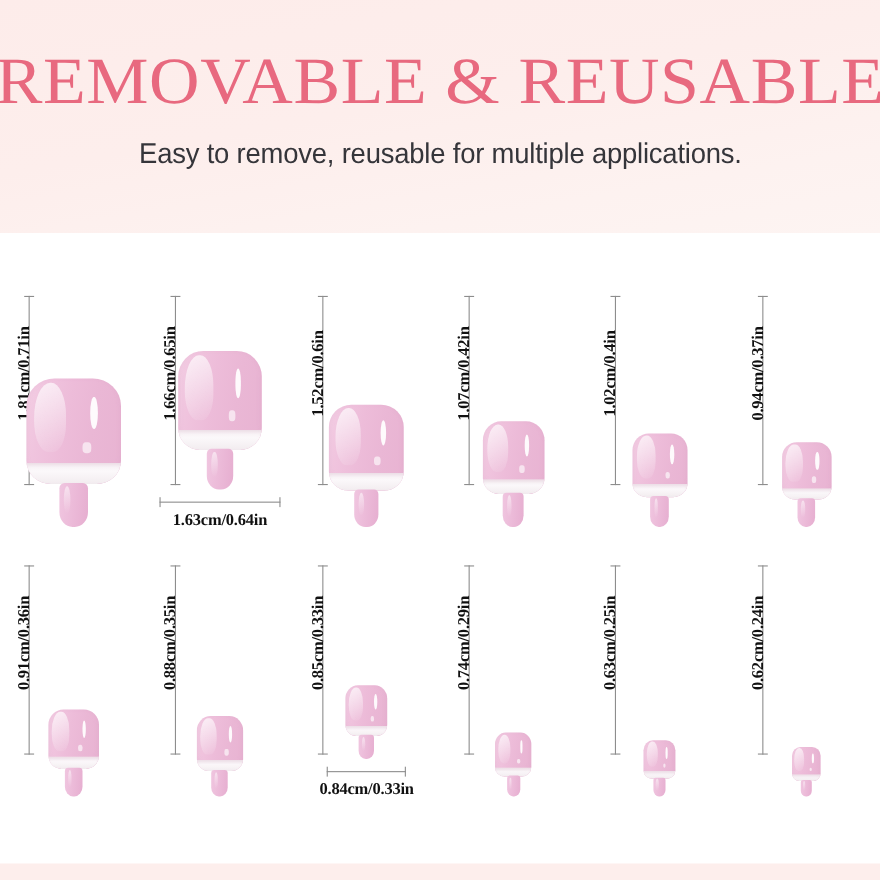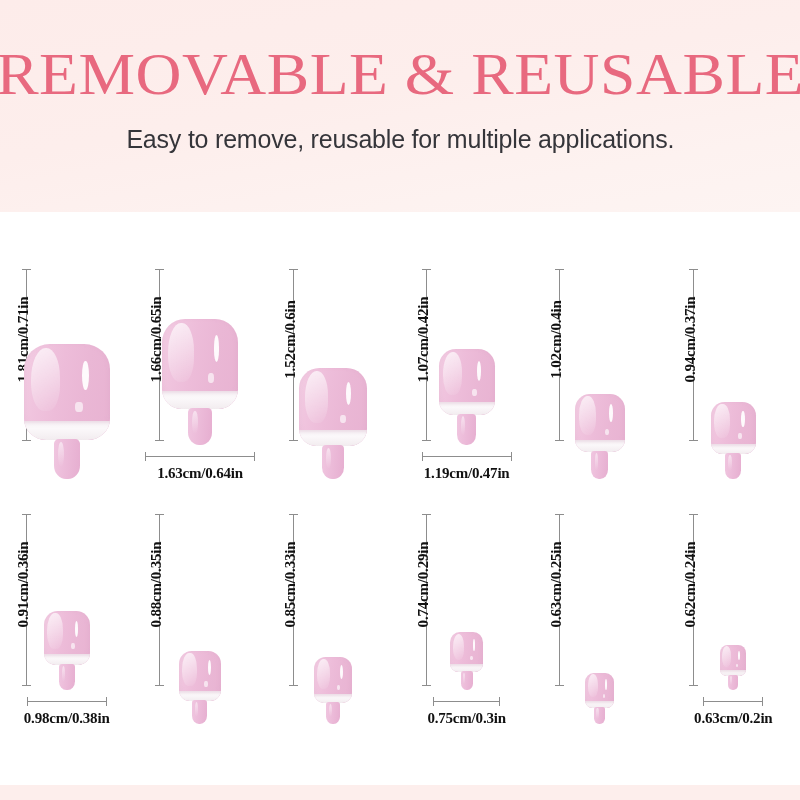--- a/index.html
+++ b/index.html
@@ -249,154 +249,138 @@
         <div class="nail-wrap">
           <div class="nail" style="width: 56px; height: 97px;">
             <div class="nail-body" style="height: 66px;">
               <div class="nail-tip"></div>
               <div class="nail-gloss" style="width: 4.2px; height: 19.8px; left: 38.08px; top: 11.88px;"></div>
               <div class="nail-gloss2" style="width: 4.76px; height: 7.26px; left: 33.6px; top: 39.6px;"></div>
             </div>
             <div class="nail-stem" style="width: 19px; height: 31px; left: 18.5px; top: 65px;"></div>
           </div>
         </div>
+      </div>
+      <div class="size-cell" style="width: 133.333px;">
+        <div class="vdim">
+          <div class="vline"></div>
+          <div class="vcap top"></div>
+          <div class="vcap bot"></div>
+          <div class="vlabel">1.02cm/0.4in</div>
+        </div>
+        <div class="nail-wrap">
+          <div class="nail" style="width: 50px; height: 86px;">
+            <div class="nail-body" style="height: 58px;">
+              <div class="nail-tip"></div>
+              <div class="nail-gloss" style="width: 3.75px; height: 17.4px; left: 34px; top: 10.44px;"></div>
+              <div class="nail-gloss2" style="width: 4.25px; height: 6.38px; left: 30px; top: 34.8px;"></div>
+            </div>
+            <div class="nail-stem" style="width: 17px; height: 28px; left: 16.5px; top: 57px;"></div>
+          </div>
+        </div>
+      </div>
+      <div class="size-cell" style="width: 133.333px;">
+        <div class="vdim">
+          <div class="vline"></div>
+          <div class="vcap top"></div>
+          <div class="vcap bot"></div>
+          <div class="vlabel">0.94cm/0.37in</div>
+        </div>
+        <div class="nail-wrap">
+          <div class="nail" style="width: 45px; height: 78px;">
+            <div class="nail-body" style="height: 52px;">
+              <div class="nail-tip"></div>
+              <div class="nail-gloss" style="width: 3.375px; height: 15.6px; left: 30.6px; top: 9.36px;"></div>
+              <div class="nail-gloss2" style="width: 3.825px; height: 5.72px; left: 27px; top: 31.2px;"></div>
+            </div>
+            <div class="nail-stem" style="width: 16px; height: 26px; left: 14.5px; top: 51px;"></div>
+          </div>
+        </div>
+      </div>
+    </div>
+  <div class="chart-row" id="chart-row-2">
+      <div class="size-cell" style="width: 133.333px;">
+        <div class="vdim">
+          <div class="vline"></div>
+          <div class="vcap top"></div>
+          <div class="vcap bot"></div>
+          <div class="vlabel">0.91cm/0.36in</div>
+        </div>
+        <div class="nail-wrap">
+          <div class="nail" style="width: 46px; height: 80px;">
+            <div class="nail-body" style="height: 54px;">
+              <div class="nail-tip"></div>
+              <div class="nail-gloss" style="width: 3.45px; height: 16.2px; left: 31.28px; top: 9.72px;"></div>
+              <div class="nail-gloss2" style="width: 3.91px; height: 5.94px; left: 27.6px; top: 32.4px;"></div>
+            </div>
+            <div class="nail-stem" style="width: 16px; height: 26px; left: 15px; top: 53px;"></div>
+          </div>
+        </div>
+      </div>
+      <div class="size-cell" style="width: 133.333px;">
+        <div class="vdim">
+          <div class="vline"></div>
+          <div class="vcap top"></div>
+          <div class="vcap bot"></div>
+          <div class="vlabel">0.88cm/0.35in</div>
+        </div>
+        <div class="nail-wrap">
+          <div class="nail" style="width: 42px; height: 74px;">
+            <div class="nail-body" style="height: 50px;">
+              <div class="nail-tip"></div>
+              <div class="nail-gloss" style="width: 3.15px; height: 15px; left: 28.56px; top: 9px;"></div>
+              <div class="nail-gloss2" style="width: 3.57px; height: 5.5px; left: 25.2px; top: 30px;"></div>
+            </div>
+            <div class="nail-stem" style="width: 15px; height: 24px; left: 13.5px; top: 49px;"></div>
+          </div>
+        </div>
+      </div>
+      <div class="size-cell" style="width: 133.333px;">
+        <div class="vdim">
+          <div class="vline"></div>
+          <div class="vcap top"></div>
+          <div class="vcap bot"></div>
+          <div class="vlabel">0.85cm/0.33in</div>
+        </div>
+        <div class="nail-wrap">
+          <div class="nail" style="width: 38px; height: 68px;">
+            <div class="nail-body" style="height: 46px;">
+              <div class="nail-tip"></div>
+              <div class="nail-gloss" style="width: 2.85px; height: 13.8px; left: 25.84px; top: 8.28px;"></div>
+              <div class="nail-gloss2" style="width: 3.23px; height: 5.06px; left: 22.8px; top: 27.6px;"></div>
+            </div>
+            <div class="nail-stem" style="width: 14px; height: 22px; left: 12px; top: 45px;"></div>
+          </div>
+        </div>
         <div class="hdim">
-          <div class="hline-wrap" style="width: 90px;">
+          <div class="hline-wrap" style="width: 72px;">
             <div class="hline"></div>
             <div class="hcap l"></div>
             <div class="hcap r"></div>
           </div>
-          <div class="hlabel">1.19cm/0.47in</div>
-        </div>
-      </div>
-      <div class="size-cell" style="width: 133.333px;">
-        <div class="vdim">
-          <div class="vline"></div>
-          <div class="vcap top"></div>
-          <div class="vcap bot"></div>
-          <div class="vlabel">1.02cm/0.4in</div>
-        </div>
-        <div class="nail-wrap">
-          <div class="nail" style="width: 50px; height: 86px;">
-            <div class="nail-body" style="height: 58px;">
-              <div class="nail-tip"></div>
-              <div class="nail-gloss" style="width: 3.75px; height: 17.4px; left: 34px; top: 10.44px;"></div>
-              <div class="nail-gloss2" style="width: 4.25px; height: 6.38px; left: 30px; top: 34.8px;"></div>
-            </div>
-            <div class="nail-stem" style="width: 17px; height: 28px; left: 16.5px; top: 57px;"></div>
-          </div>
-        </div>
-      </div>
-      <div class="size-cell" style="width: 133.333px;">
-        <div class="vdim">
-          <div class="vline"></div>
-          <div class="vcap top"></div>
-          <div class="vcap bot"></div>
-          <div class="vlabel">0.94cm/0.37in</div>
-        </div>
-        <div class="nail-wrap">
-          <div class="nail" style="width: 45px; height: 78px;">
-            <div class="nail-body" style="height: 52px;">
-              <div class="nail-tip"></div>
-              <div class="nail-gloss" style="width: 3.375px; height: 15.6px; left: 30.6px; top: 9.36px;"></div>
-              <div class="nail-gloss2" style="width: 3.825px; height: 5.72px; left: 27px; top: 31.2px;"></div>
-            </div>
-            <div class="nail-stem" style="width: 16px; height: 26px; left: 14.5px; top: 51px;"></div>
-          </div>
-        </div>
-      </div>
-    </div>
-  <div class="chart-row" id="chart-row-2">
-      <div class="size-cell" style="width: 133.333px;">
-        <div class="vdim">
-          <div class="vline"></div>
-          <div class="vcap top"></div>
-          <div class="vcap bot"></div>
-          <div class="vlabel">0.91cm/0.36in</div>
-        </div>
-        <div class="nail-wrap">
-          <div class="nail" style="width: 46px; height: 80px;">
-            <div class="nail-body" style="height: 54px;">
-              <div class="nail-tip"></div>
-              <div class="nail-gloss" style="width: 3.45px; height: 16.2px; left: 31.28px; top: 9.72px;"></div>
-              <div class="nail-gloss2" style="width: 3.91px; height: 5.94px; left: 27.6px; top: 32.4px;"></div>
-            </div>
-            <div class="nail-stem" style="width: 16px; height: 26px; left: 15px; top: 53px;"></div>
-          </div>
-        </div>
-        <div class="hdim">
-          <div class="hline-wrap" style="width: 80px;">
-            <div class="hline"></div>
-            <div class="hcap l"></div>
-            <div class="hcap r"></div>
-          </div>
-          <div class="hlabel">0.98cm/0.38in</div>
-        </div>
-      </div>
-      <div class="size-cell" style="width: 133.333px;">
-        <div class="vdim">
-          <div class="vline"></div>
-          <div class="vcap top"></div>
-          <div class="vcap bot"></div>
-          <div class="vlabel">0.88cm/0.35in</div>
-        </div>
-        <div class="nail-wrap">
-          <div class="nail" style="width: 42px; height: 74px;">
-            <div class="nail-body" style="height: 50px;">
-              <div class="nail-tip"></div>
-              <div class="nail-gloss" style="width: 3.15px; height: 15px; left: 28.56px; top: 9px;"></div>
-              <div class="nail-gloss2" style="width: 3.57px; height: 5.5px; left: 25.2px; top: 30px;"></div>
-            </div>
-            <div class="nail-stem" style="width: 15px; height: 24px; left: 13.5px; top: 49px;"></div>
-          </div>
-        </div>
-      </div>
-      <div class="size-cell" style="width: 133.333px;">
-        <div class="vdim">
-          <div class="vline"></div>
-          <div class="vcap top"></div>
-          <div class="vcap bot"></div>
-          <div class="vlabel">0.85cm/0.33in</div>
-        </div>
-        <div class="nail-wrap">
-          <div class="nail" style="width: 38px; height: 68px;">
-            <div class="nail-body" style="height: 46px;">
-              <div class="nail-tip"></div>
-              <div class="nail-gloss" style="width: 2.85px; height: 13.8px; left: 25.84px; top: 8.28px;"></div>
-              <div class="nail-gloss2" style="width: 3.23px; height: 5.06px; left: 22.8px; top: 27.6px;"></div>
-            </div>
-            <div class="nail-stem" style="width: 14px; height: 22px; left: 12px; top: 45px;"></div>
-          </div>
+          <div class="hlabel">0.84cm/0.33in</div>
         </div>
       </div>
       <div class="size-cell" style="width: 133.333px;">
         <div class="vdim">
           <div class="vline"></div>
           <div class="vcap top"></div>
           <div class="vcap bot"></div>
           <div class="vlabel">0.74cm/0.29in</div>
         </div>
         <div class="nail-wrap">
           <div class="nail" style="width: 33px; height: 59px;">
             <div class="nail-body" style="height: 40px;">
               <div class="nail-tip"></div>
               <div class="nail-gloss" style="width: 2.475px; height: 12px; left: 22.44px; top: 7.2px;"></div>
               <div class="nail-gloss2" style="width: 2.805px; height: 4.4px; left: 19.8px; top: 24px;"></div>
             </div>
             <div class="nail-stem" style="width: 12px; height: 19px; left: 10.5px; top: 39px;"></div>
           </div>
         </div>
-        <div class="hdim">
-          <div class="hline-wrap" style="width: 67px;">
-            <div class="hline"></div>
-            <div class="hcap l"></div>
-            <div class="hcap r"></div>
-          </div>
-          <div class="hlabel">0.75cm/0.3in</div>
-        </div>
       </div>
       <div class="size-cell" style="width: 133.333px;">
         <div class="vdim">
           <div class="vline"></div>
           <div class="vcap top"></div>
           <div class="vcap bot"></div>
           <div class="vlabel">0.63cm/0.25in</div>
         </div>
         <div class="nail-wrap">
           <div class="nail" style="width: 29px; height: 52px;">
@@ -419,25 +403,17 @@
         <div class="nail-wrap">
           <div class="nail" style="width: 26px; height: 46px;">
             <div class="nail-body" style="height: 31px;">
               <div class="nail-tip"></div>
               <div class="nail-gloss" style="width: 2px; height: 9.3px; left: 17.68px; top: 5.58px;"></div>
               <div class="nail-gloss2" style="width: 2.21px; height: 3.41px; left: 15.6px; top: 18.6px;"></div>
             </div>
             <div class="nail-stem" style="width: 10px; height: 15px; left: 8px; top: 30px;"></div>
           </div>
         </div>
-        <div class="hdim">
-          <div class="hline-wrap" style="width: 60px;">
-            <div class="hline"></div>
-            <div class="hcap l"></div>
-            <div class="hcap r"></div>
-          </div>
-          <div class="hlabel">0.63cm/0.2in</div>
-        </div>
       </div>
     </div>
 </div>
 
 <div id="bottom-strip"></div>
 
 </body></html>

